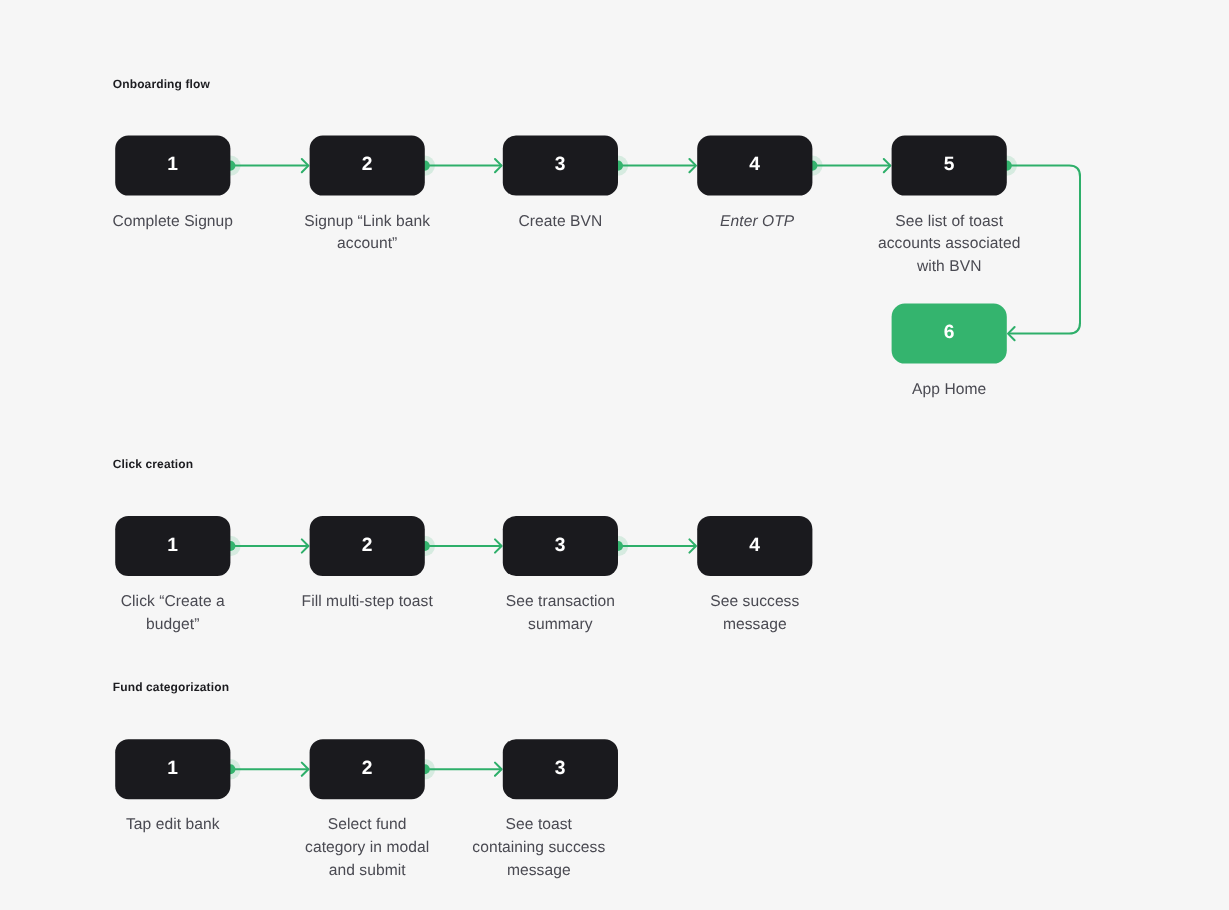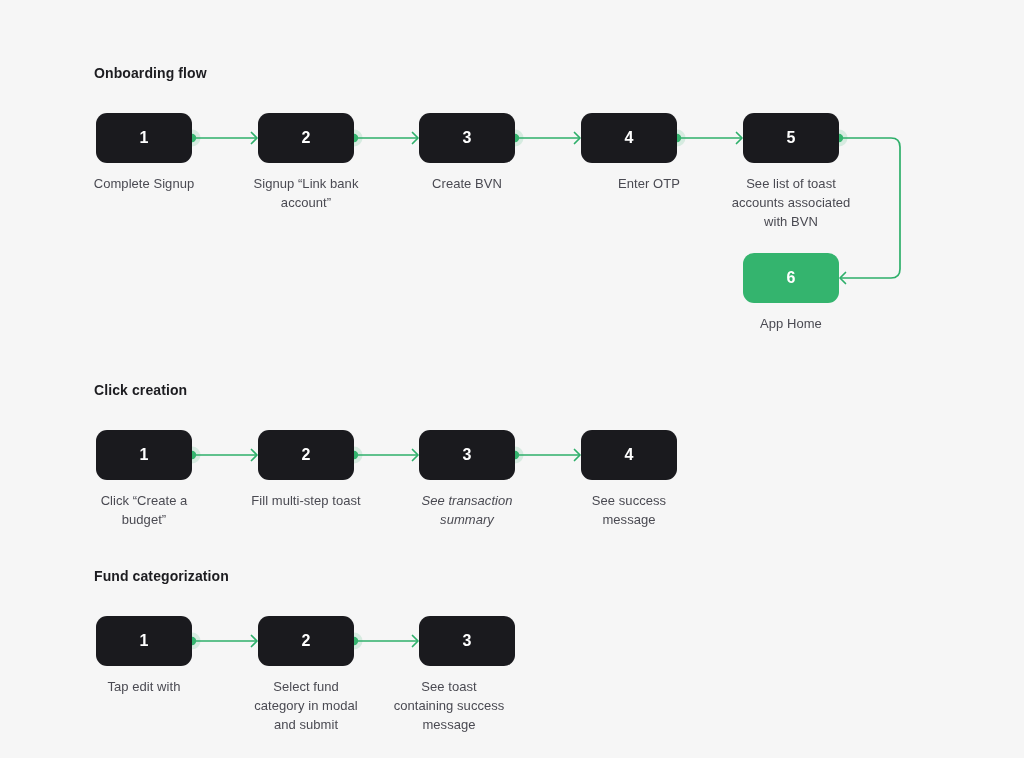--- a/index.html
+++ b/index.html
@@ -16,21 +16,21 @@
     color: #1b1b1f;
   }
   #canvas {
     position: absolute;
     left: 0; top: 0;
     width: 1024px;
     height: 758px;
   }
   .section-title {
     position: absolute;
-    font-size: 14px;
+    font-size: 10px;
     font-weight: bold;
     letter-spacing: 0.1px;
     color: #1c1c20;
     white-space: nowrap;
   }
   .node {
     position: absolute;
     border-radius: 11px;
     display: flex;
     align-items: center;
@@ -184,21 +184,21 @@
       </div>
       <div class="caption" style="width: 110px; left: 251px; top: 174px;">Signup “Link bank
 account”</div>
       <div class="node dark" style="left: 419px; top: 113px; width: 96px; height: 50px;">
         <span class="node-num">3</span>
       </div>
       <div class="caption" style="width: 110px; left: 412px; top: 174px;">Create BVN</div>
       <div class="node dark" style="left: 581px; top: 113px; width: 96px; height: 50px;">
         <span class="node-num">4</span>
       </div>
-      <div class="caption" style="width: 110px; left: 594px; top: 174px;">Enter OTP</div>
+      <div class="caption" style="width: 110px; left: 576px; top: 174px; font-style: italic;">Enter OTP</div>
       <div class="node dark" style="left: 743px; top: 113px; width: 96px; height: 50px;">
         <span class="node-num">5</span>
       </div>
       <div class="caption" style="width: 130px; left: 726px; top: 174px;">See list of toast
 accounts associated
 with BVN</div>
       <div class="node accent" style="left: 743px; top: 253px; width: 96px; height: 50px;">
         <span class="node-num">6</span>
       </div>
       <div class="caption" style="width: 110px; left: 736px; top: 314px;">App Home</div>
@@ -208,32 +208,32 @@
       </div>
       <div class="caption" style="width: 110px; left: 89px; top: 491px;">Click “Create a
 budget”</div>
       <div class="node dark" style="left: 258px; top: 430px; width: 96px; height: 50px;">
         <span class="node-num">2</span>
       </div>
       <div class="caption" style="width: 110px; left: 251px; top: 491px;">Fill multi-step toast</div>
       <div class="node dark" style="left: 419px; top: 430px; width: 96px; height: 50px;">
         <span class="node-num">3</span>
       </div>
-      <div class="caption" style="width: 110px; left: 412px; top: 491px; font-style: italic;">See transaction
+      <div class="caption" style="width: 110px; left: 412px; top: 491px;">See transaction
 summary</div>
       <div class="node dark" style="left: 581px; top: 430px; width: 96px; height: 50px;">
         <span class="node-num">4</span>
       </div>
       <div class="caption" style="width: 110px; left: 574px; top: 491px;">See success
 message</div>
       <div class="section-title" style="left: 94px; top: 568px;">Fund categorization</div>
       <div class="node dark" style="left: 96px; top: 616px; width: 96px; height: 50px;">
         <span class="node-num">1</span>
       </div>
-      <div class="caption" style="width: 110px; left: 89px; top: 677px;">Tap edit with</div>
+      <div class="caption" style="width: 110px; left: 89px; top: 677px;">Tap edit bank</div>
       <div class="node dark" style="left: 258px; top: 616px; width: 96px; height: 50px;">
         <span class="node-num">2</span>
       </div>
       <div class="caption" style="width: 120px; left: 246px; top: 677px;">Select fund
 category in modal
 and submit</div>
       <div class="node dark" style="left: 419px; top: 616px; width: 96px; height: 50px;">
         <span class="node-num">3</span>
       </div>
       <div class="caption" style="width: 120px; left: 389px; top: 677px;">See toast

